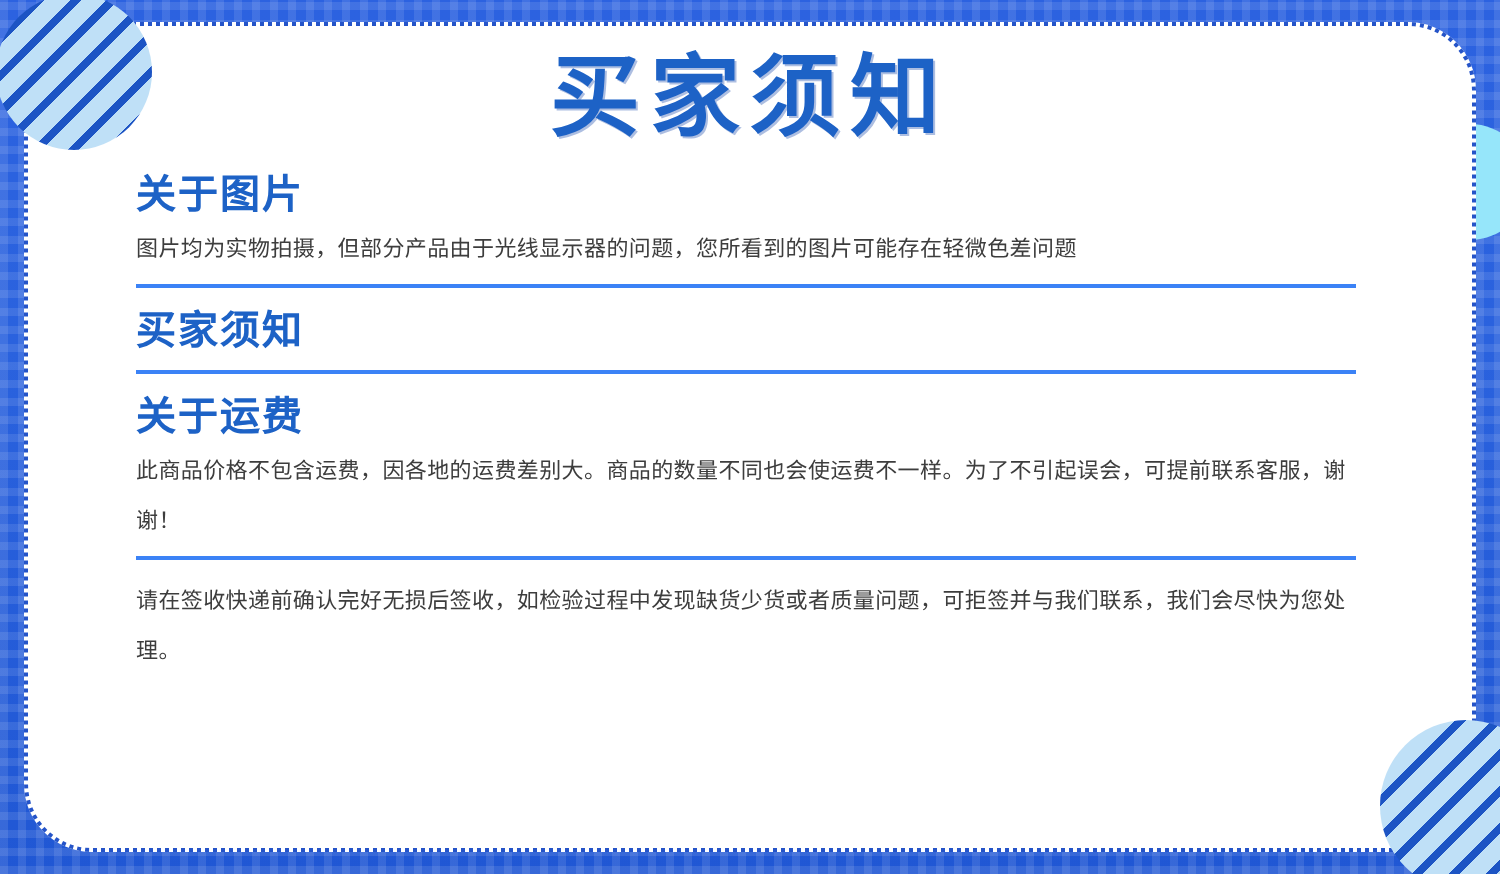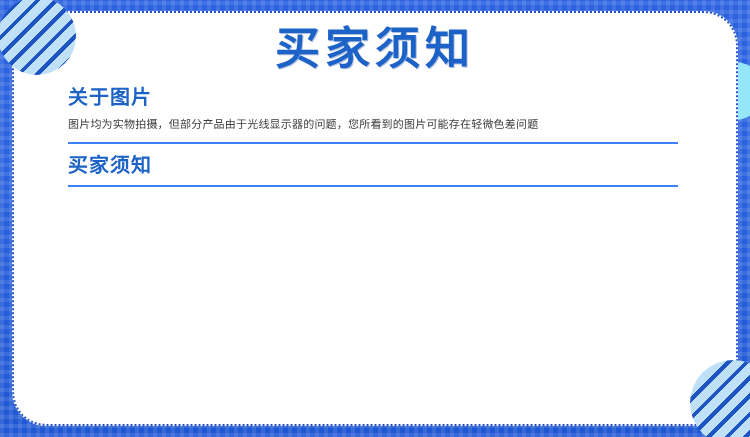--- a/index.html
+++ b/index.html
@@ -170,19 +170,24 @@
 
       <div class="section">
         <div class="sec-head">关于图片</div>
         <div class="sec-body">图片均为实物拍摄，但部分产品由于光线显示器的问题，您所看到的图片可能存在轻微色差问题</div>
       </div>
 
       <div class="section">
         <div class="sec-head">买家须知</div>
       </div>
 
+      <div class="section">
+        <div class="sec-head">关于运费</div>
+        <div class="sec-body">此商品价格不包含运费，因各地的运费差别大。商品的数量不同也会使运费不一样。为了不引起误会，可提前联系客服，谢谢！</div>
+      </div>
 
       <div class="section last">
+        <div class="sec-body">请在签收快递前确认完好无损后签收，如检验过程中发现缺货少货或者质量问题，可拒签并与我们联系，我们会尽快为您处理。</div>
       </div>
 
     </div>
   </div>
 </div>
 
 </body></html>

